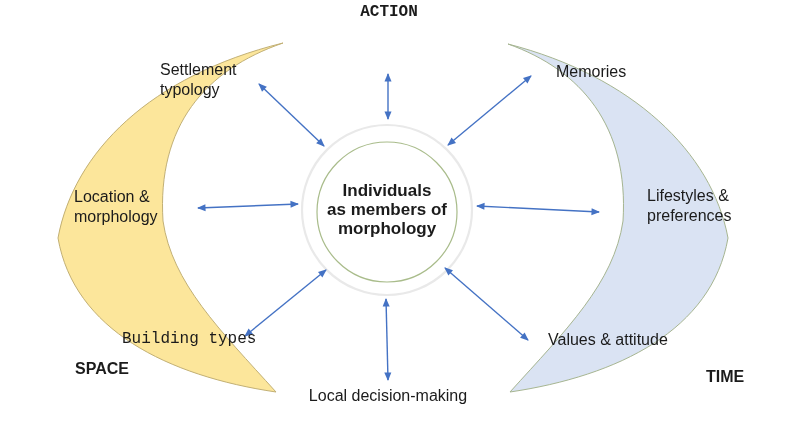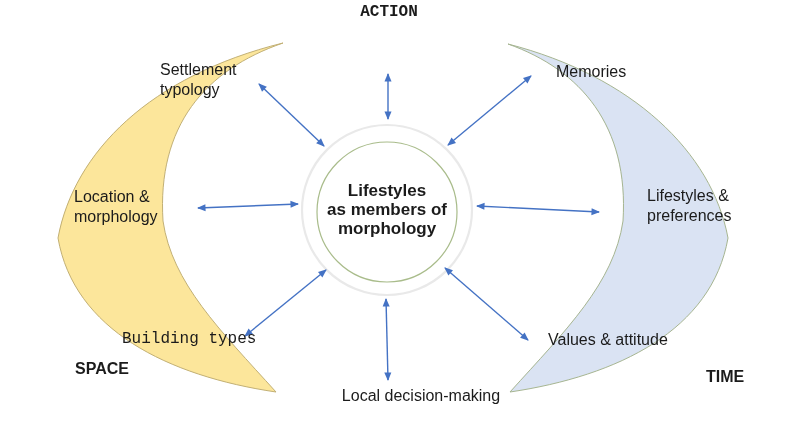--- a/index.html
+++ b/index.html
@@ -87,23 +87,23 @@
   </div>
 
   <div class="lbl" style="left:122px;top:329px;font-family:Liberation Mono, monospace;">
     <span>Building types</span>
   </div>
 
   <div class="lbl" style="left:548px;top:330px;">
     <span>Values &amp; attitude</span>
   </div>
 
-  <div class="lbl cx" style="left:388px;top:386px;margin-left:33px;">
+  <div class="lbl cx" style="left:388px;top:386px;">
     <span>Local decision-making</span>
   </div>
 
   <div class="lbl cx b center-lbl" style="left:387px;top:181px;">
-    <span>Lifestyles</span>
+    <span>Individuals</span>
     <span>as members of</span>
     <span>morphology</span>
   </div>
 
 </div>
 
 </body></html>

